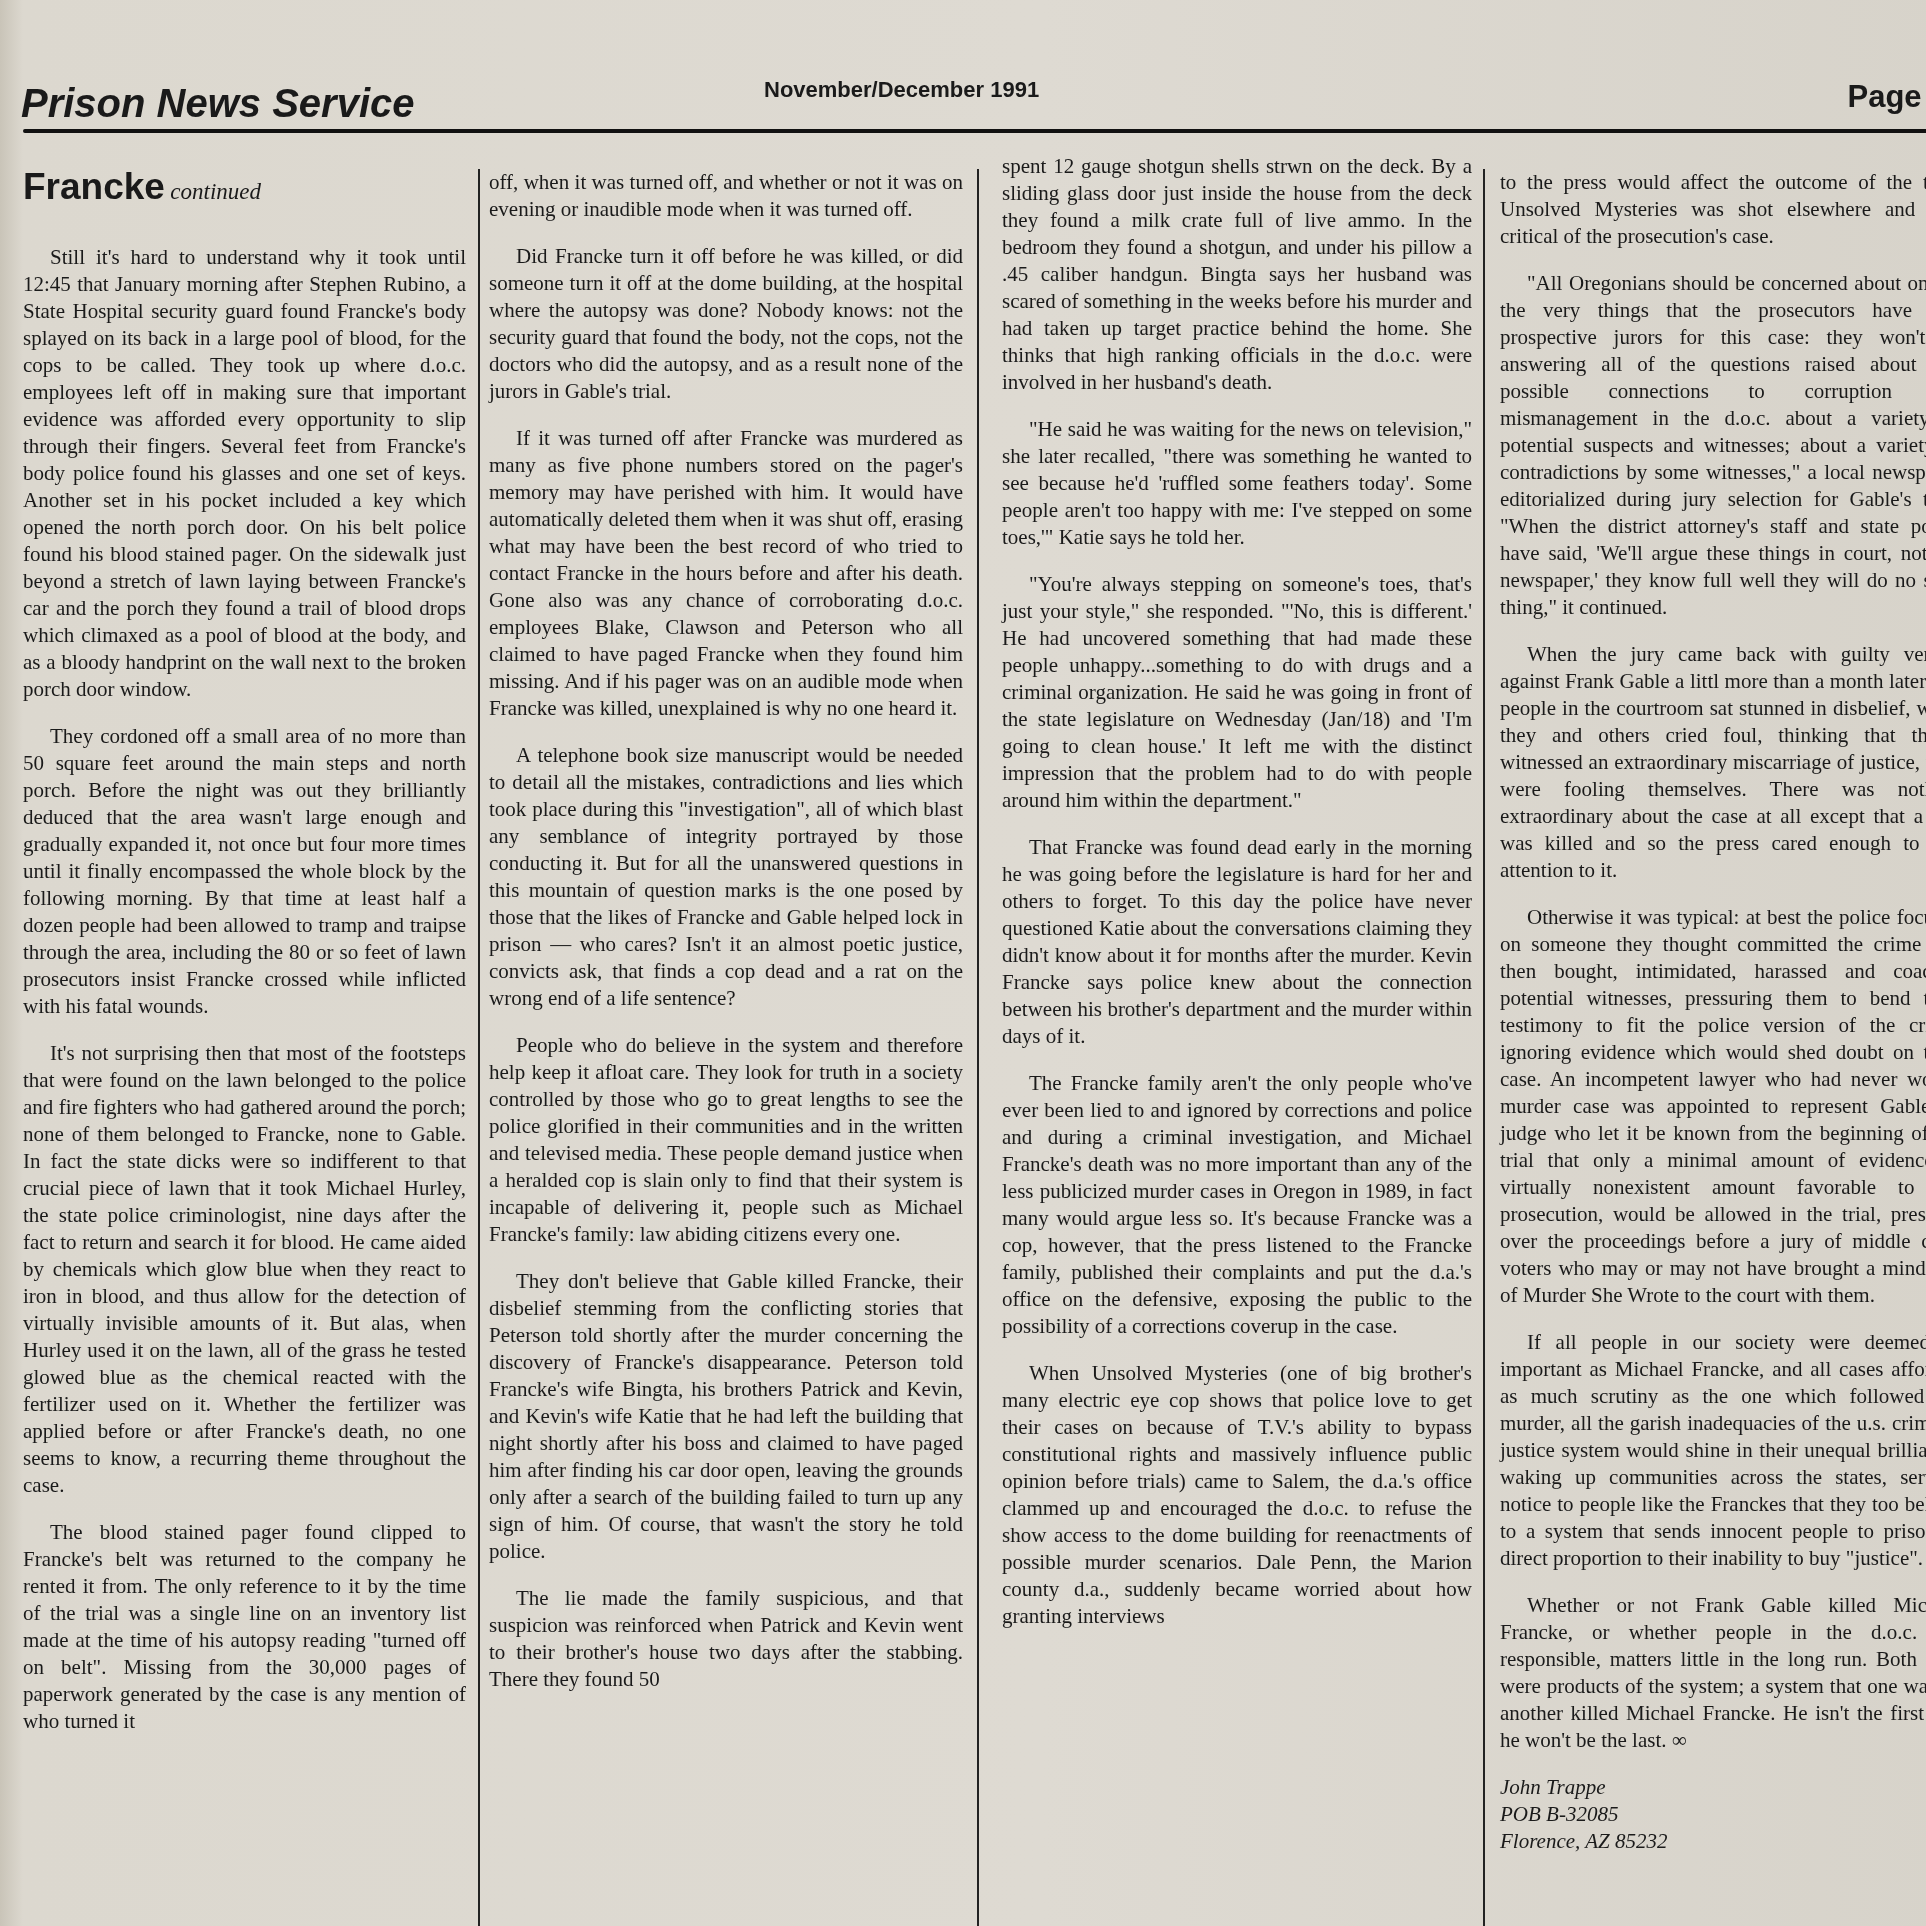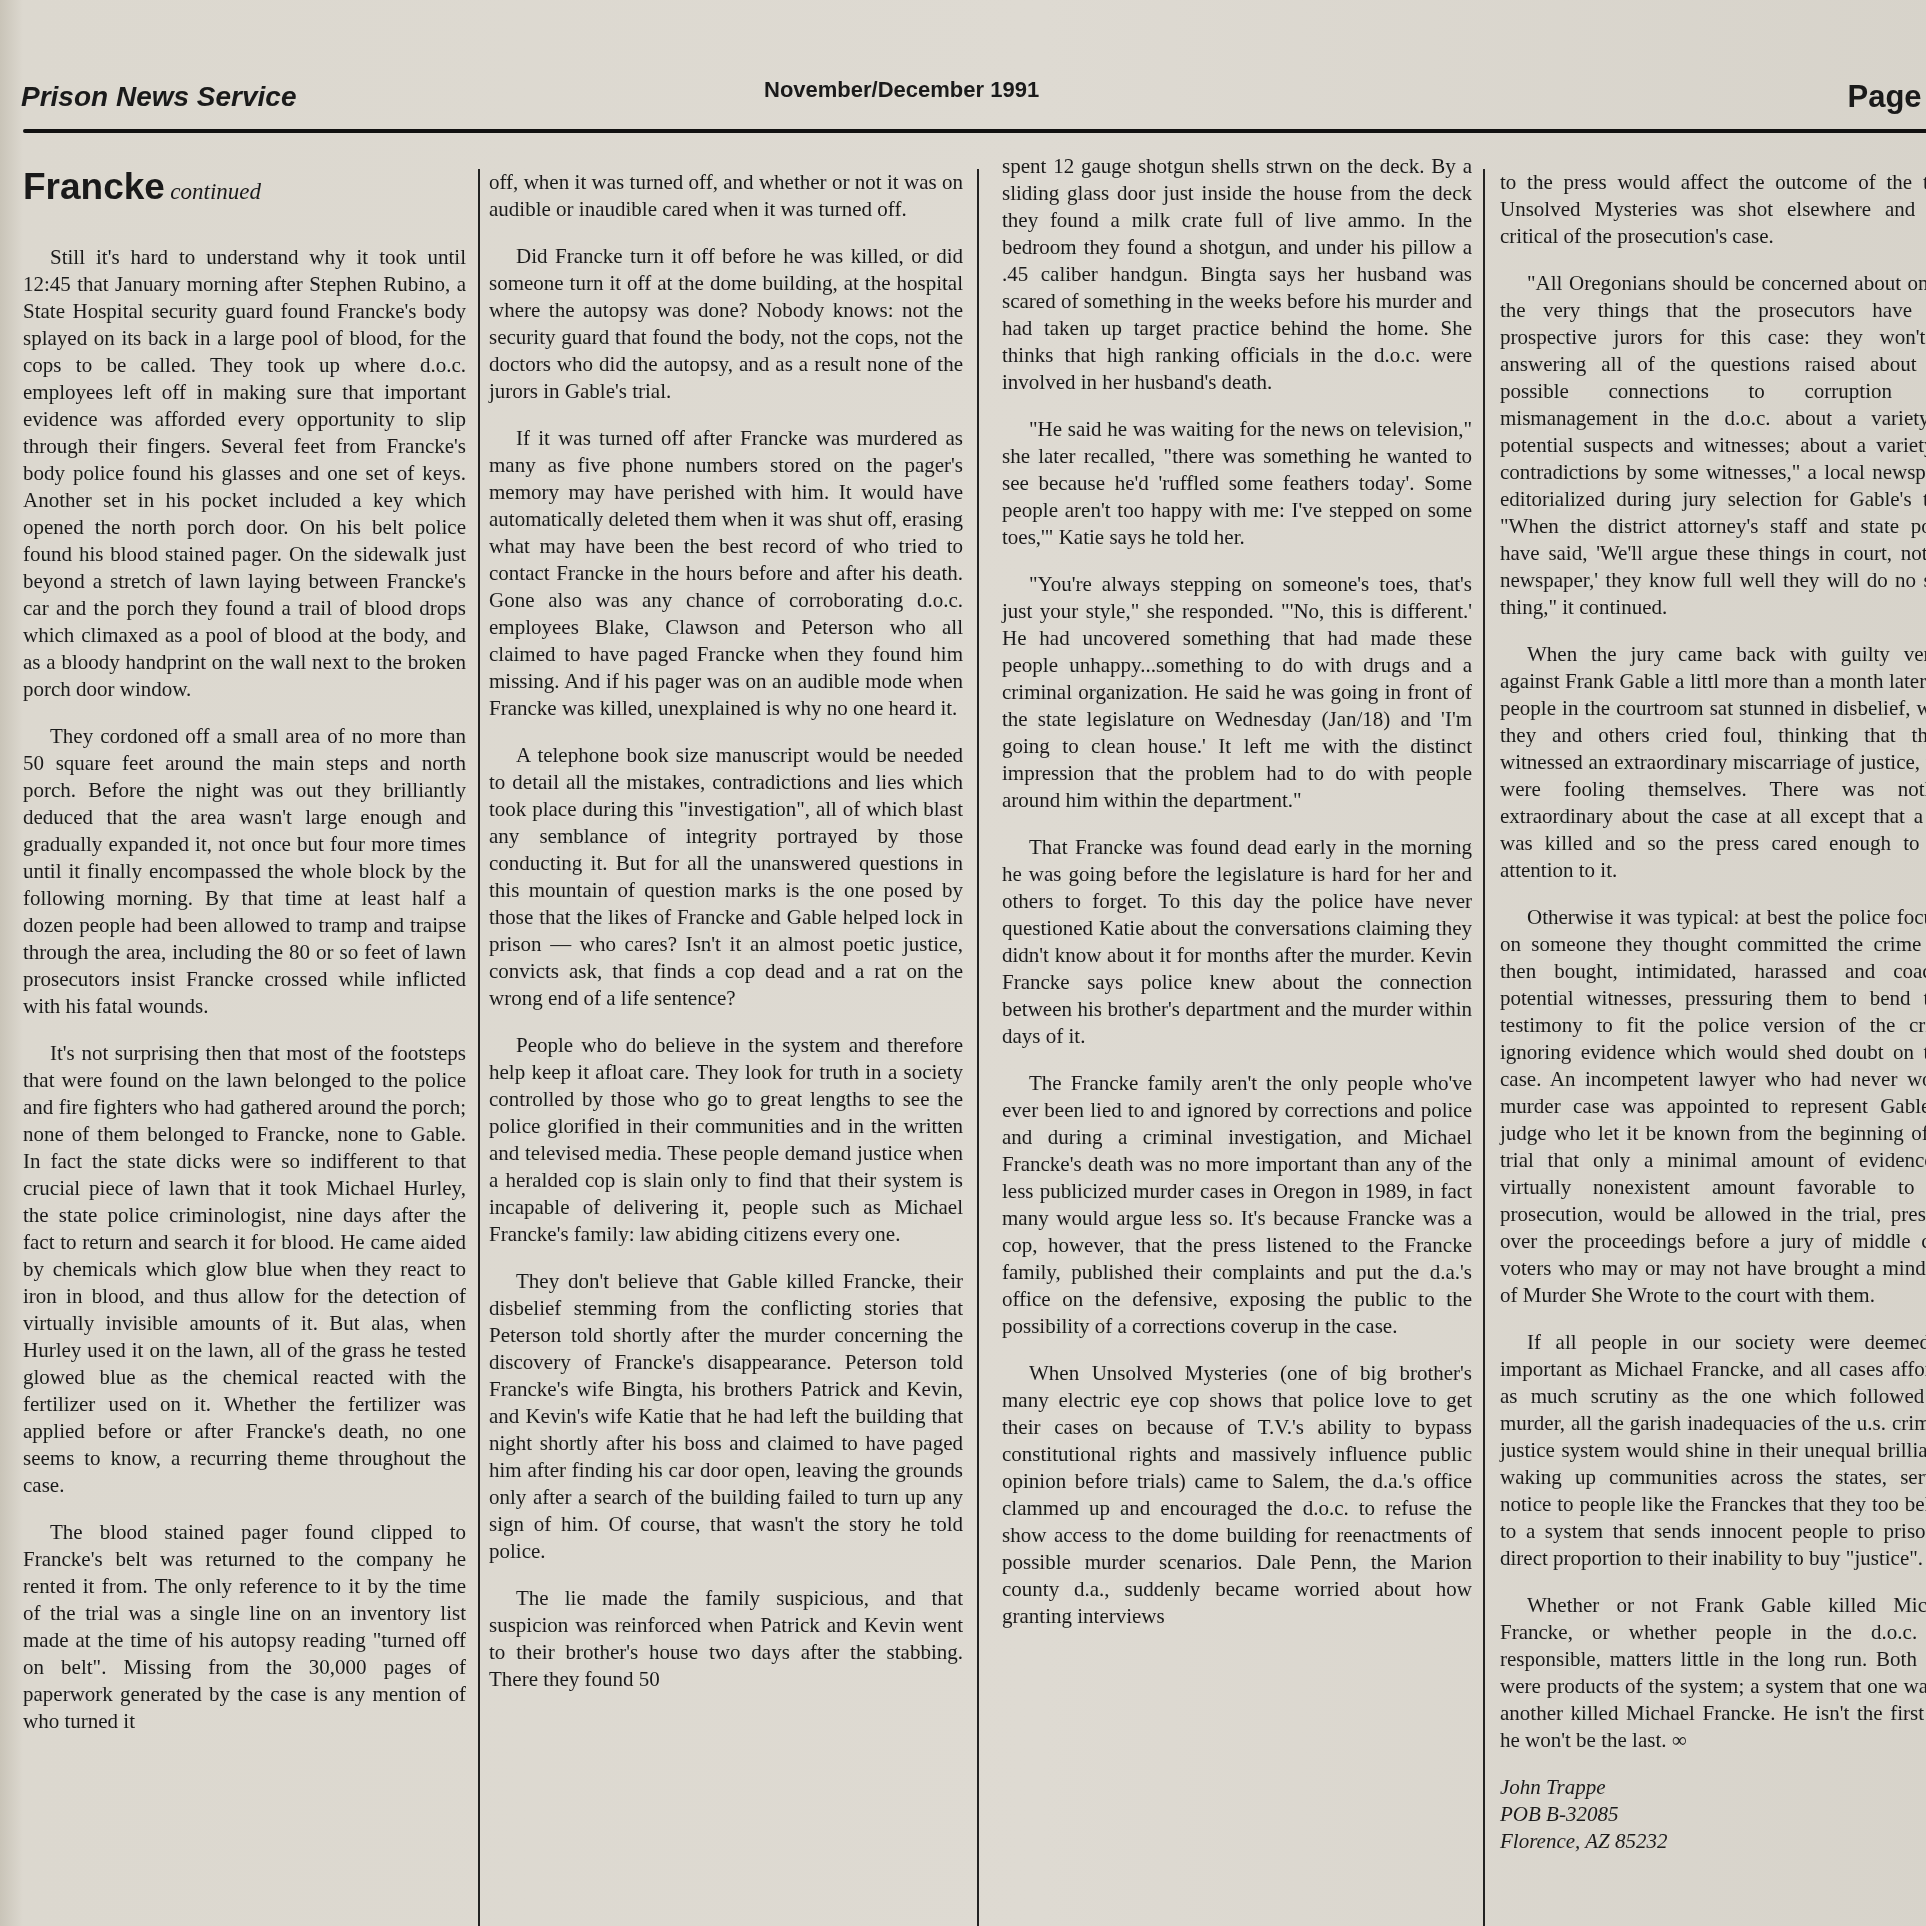--- a/index.html
+++ b/index.html
@@ -7,21 +7,21 @@
     width: 2080px; height: 3074px;
     background: #d9d5cc;
     font-family: "Liberation Serif", "DejaVu Serif", serif;
     color: #1a1a1a;
     position: relative;
     overflow: hidden;
   }
   .page { position: absolute; left: 0; top: 0; width: 2080px; height: 3074px;
     background: linear-gradient(90deg, #c9c4b8 0px, #dcd8cf 23px, #dedad2 50%, #d6d2c9 100%); }
   .header { position: absolute; left: 21px; top: 81px; width: 1942px; height: 42px; }
-  .hdr-left { position: absolute; left: 0; top: 0; font-family: "Liberation Sans", sans-serif; font-weight: bold; font-style: italic; font-size: 28px; }
+  .hdr-left { position: absolute; left: 0; top: 0; font-family: "Liberation Sans", sans-serif; font-weight: bold; font-style: italic; font-size: 40px; }
   .hdr-center { position: absolute; left: 743px; top: -3.9px; font-family: "Liberation Sans", sans-serif; font-weight: bold; font-size: 22px; }
   .hdr-right { position: absolute; right: 0; top: -1.9px; font-family: "Liberation Sans", sans-serif; font-weight: bold; font-size: 31px; }
   .rule-top { position: absolute; left: 23px; top: 129px; width: 1938px; height: 3.9px; background: #111; border-radius: 1.9px; }
   .col { position: absolute; font-size: 21px; line-height: 27px; text-align: justify; hyphens: auto; }
   .col p { margin: 0 0 20px 0; text-indent: 27px; }
   .col p.noindent { text-indent: 0; }
   .vrule { position: absolute; width: 1.5px; background: #222; }
   .section-title { font-family: "Liberation Sans", sans-serif; font-weight: bold; font-size: 37px; line-height: 42px; margin: 0 0 31px 0; }
   .section-title .cont { font-family: "Liberation Serif", serif; font-style: italic; font-weight: normal; font-size: 23px; margin-left: 5.4px; }
   .sig { font-style: italic; text-indent: 0 !important; margin: 0 !important; }
@@ -44,21 +44,21 @@
       <span>Francke</span><span class="cont">continued</span>
     </div>
     <p>Still it's hard to understand why it took until 12:45 that January morning after Stephen Rubino, a State Hospital security guard found Francke's body splayed on its back in a large pool of blood, for the cops to be called. They took up where d.o.c. employees left off in making sure that important evidence was afforded every opportunity to slip through their fingers. Several feet from Francke's body police found his glasses and one set of keys. Another set in his pocket included a key which opened the north porch door. On his belt police found his blood stained pager. On the sidewalk just beyond a stretch of lawn laying between Francke's car and the porch they found a trail of blood drops which climaxed as a pool of blood at the body, and as a bloody handprint on the wall next to the broken porch door window.</p>
     <p>They cordoned off a small area of no more than 50 square feet around the main steps and north porch. Before the night was out they brilliantly deduced that the area wasn't large enough and gradually expanded it, not once but four more times until it finally encompassed the whole block by the following morning. By that time at least half a dozen people had been allowed to tramp and traipse through the area, including the 80 or so feet of lawn prosecutors insist Francke crossed while inflicted with his fatal wounds.</p>
     <p>It's not surprising then that most of the footsteps that were found on the lawn belonged to the police and fire fighters who had gathered around the porch; none of them belonged to Francke, none to Gable. In fact the state dicks were so indifferent to that crucial piece of lawn that it took Michael Hurley, the state police criminologist, nine days after the fact to return and search it for blood. He came aided by chemicals which glow blue when they react to iron in blood, and thus allow for the detection of virtually invisible amounts of it. But alas, when Hurley used it on the lawn, all of the grass he tested glowed blue as the chemical reacted with the fertilizer used on it. Whether the fertilizer was applied before or after Francke's death, no one seems to know, a recurring theme throughout the case.</p>
     <p>The blood stained pager found clipped to Francke's belt was returned to the company he rented it from. The only reference to it by the time of the trial was a single line on an inventory list made at the time of his autopsy reading "turned off on belt". Missing from the 30,000 pages of paperwork generated by the case is any mention of who turned it</p>
   </div>
   <div class="vrule" style="left:478px; top:169px; height:1834px;"></div>
 
   <div class="col" style="left:489px; top:169px; width:474px;">
-    <p class="noindent">off, when it was turned off, and whether or not it was on audible or inaudible cared when it was turned off.</p>
+    <p class="noindent">off, when it was turned off, and whether or not it was on evening or inaudible mode when it was turned off.</p>
     <p>Did Francke turn it off before he was killed, or did someone turn it off at the dome building, at the hospital where the autopsy was done? Nobody knows: not the security guard that found the body, not the cops, not the doctors who did the autopsy, and as a result none of the jurors in Gable's trial.</p>
     <p>If it was turned off after Francke was murdered as many as five phone numbers stored on the pager's memory may have perished with him. It would have automatically deleted them when it was shut off, erasing what may have been the best record of who tried to contact Francke in the hours before and after his death. Gone also was any chance of corroborating d.o.c. employees Blake, Clawson and Peterson who all claimed to have paged Francke when they found him missing. And if his pager was on an audible mode when Francke was killed, unexplained is why no one heard it.</p>
     <p>A telephone book size manuscript would be needed to detail all the mistakes, contradictions and lies which took place during this "investigation", all of which blast any semblance of integrity portrayed by those conducting it. But for all the unanswered questions in this mountain of question marks is the one posed by those that the likes of Francke and Gable helped lock in prison — who cares? Isn't it an almost poetic justice, convicts ask, that finds a cop dead and a rat on the wrong end of a life sentence?</p>
     <p>People who do believe in the system and therefore help keep it afloat care. They look for truth in a society controlled by those who go to great lengths to see the police glorified in their communities and in the written and televised media. These people demand justice when a heralded cop is slain only to find that their system is incapable of delivering it, people such as Michael Francke's family: law abiding citizens every one.</p>
     <p>They don't believe that Gable killed Francke, their disbelief stemming from the conflicting stories that Peterson told shortly after the murder concerning the discovery of Francke's disappearance. Peterson told Francke's wife Bingta, his brothers Patrick and Kevin, and Kevin's wife Katie that he had left the building that night shortly after his boss and claimed to have paged him after finding his car door open, leaving the grounds only after a search of the building failed to turn up any sign of him. Of course, that wasn't the story he told police.</p>
     <p>The lie made the family suspicious, and that suspicion was reinforced when Patrick and Kevin went to their brother's house two days after the stabbing. There they found 50</p>
   </div>
   <div class="vrule" style="left:977px; top:169px; height:1834px;"></div>
 
   <div class="col" style="left:1002px; top:153px; width:470px;">

